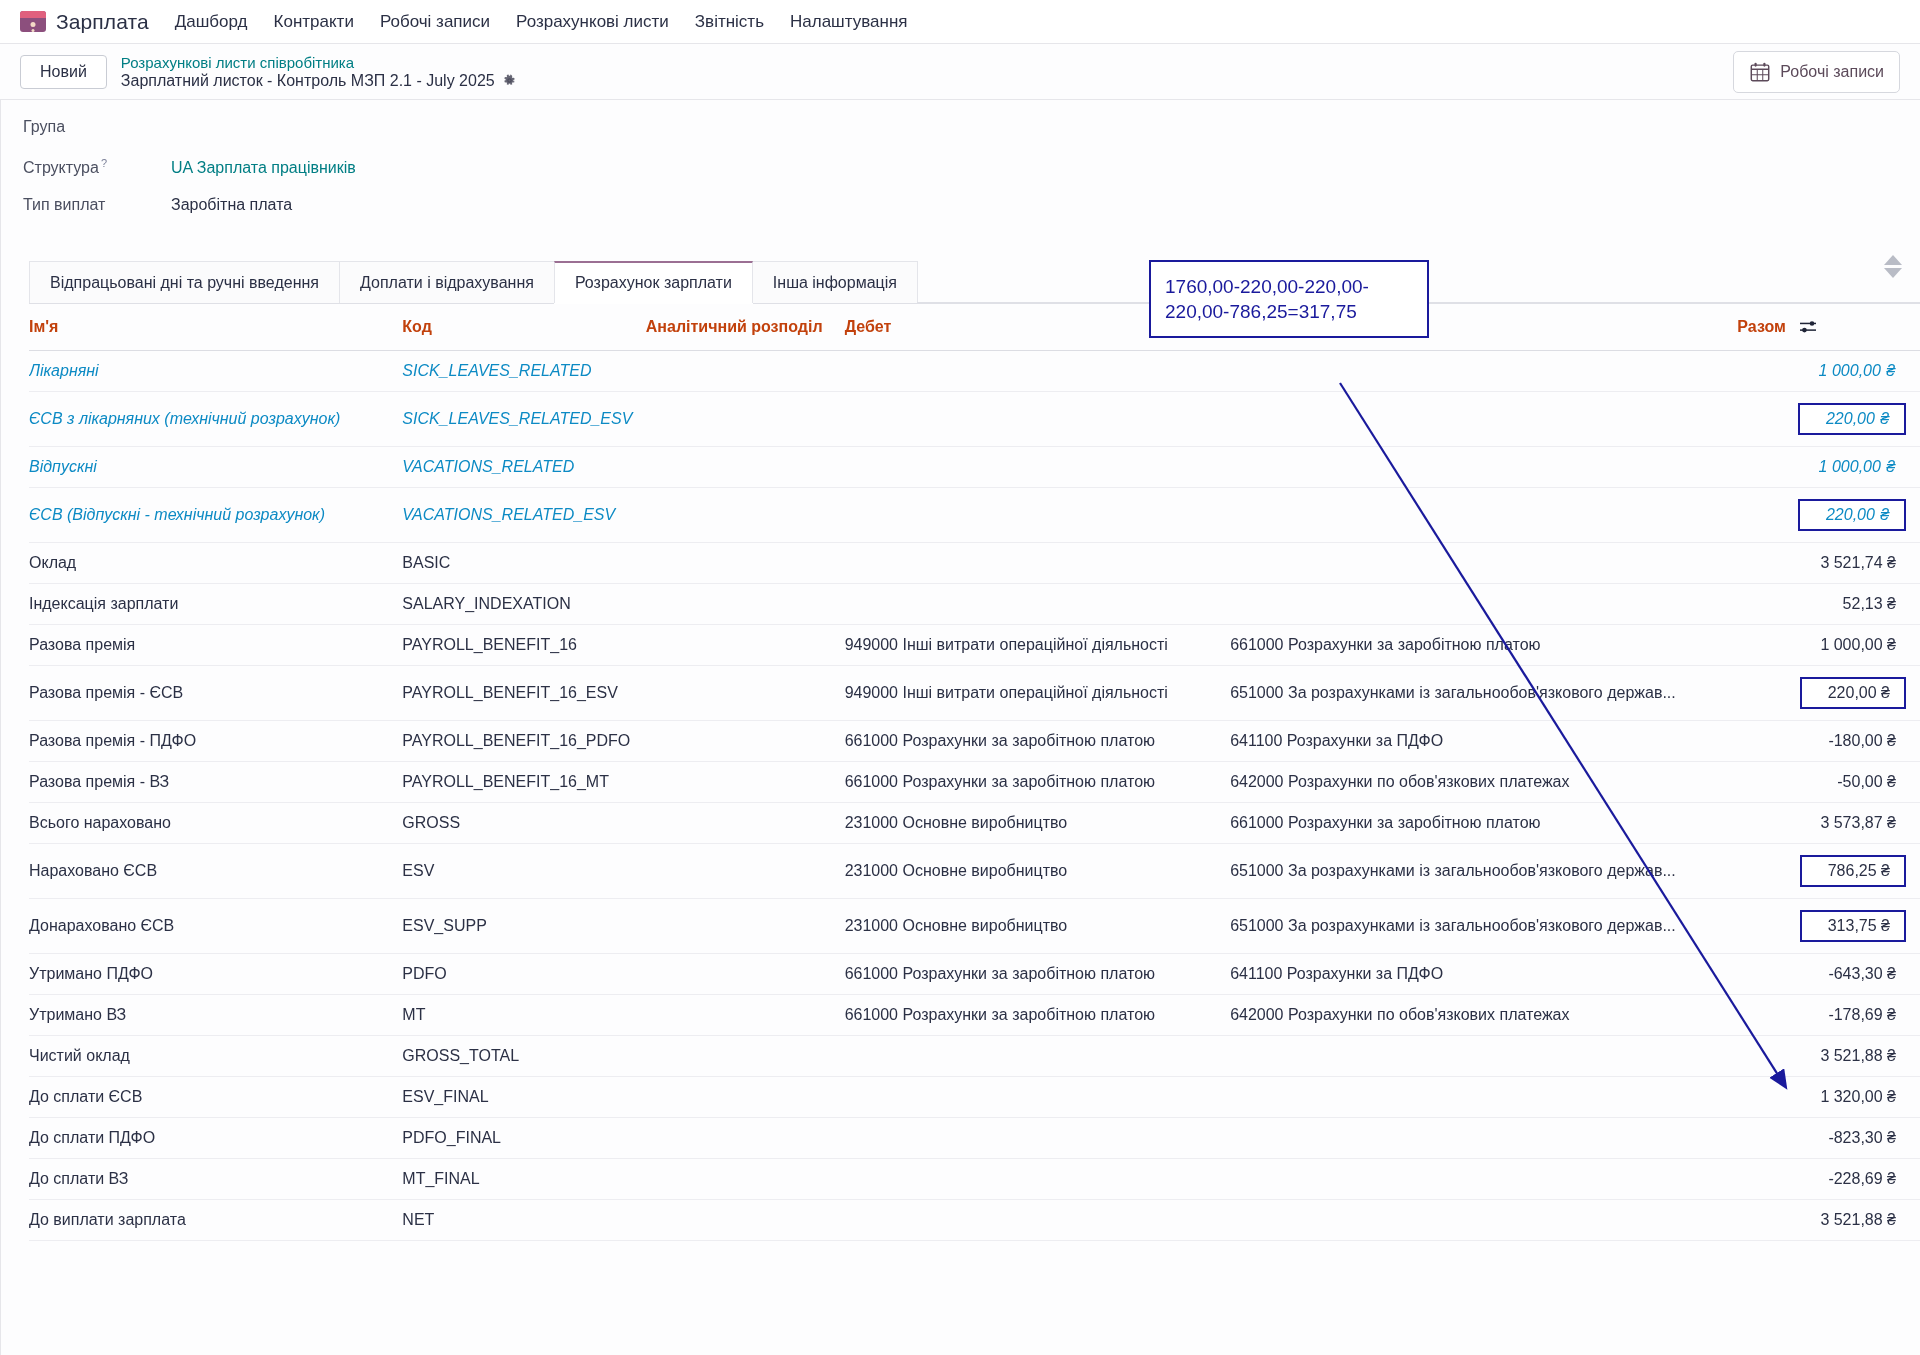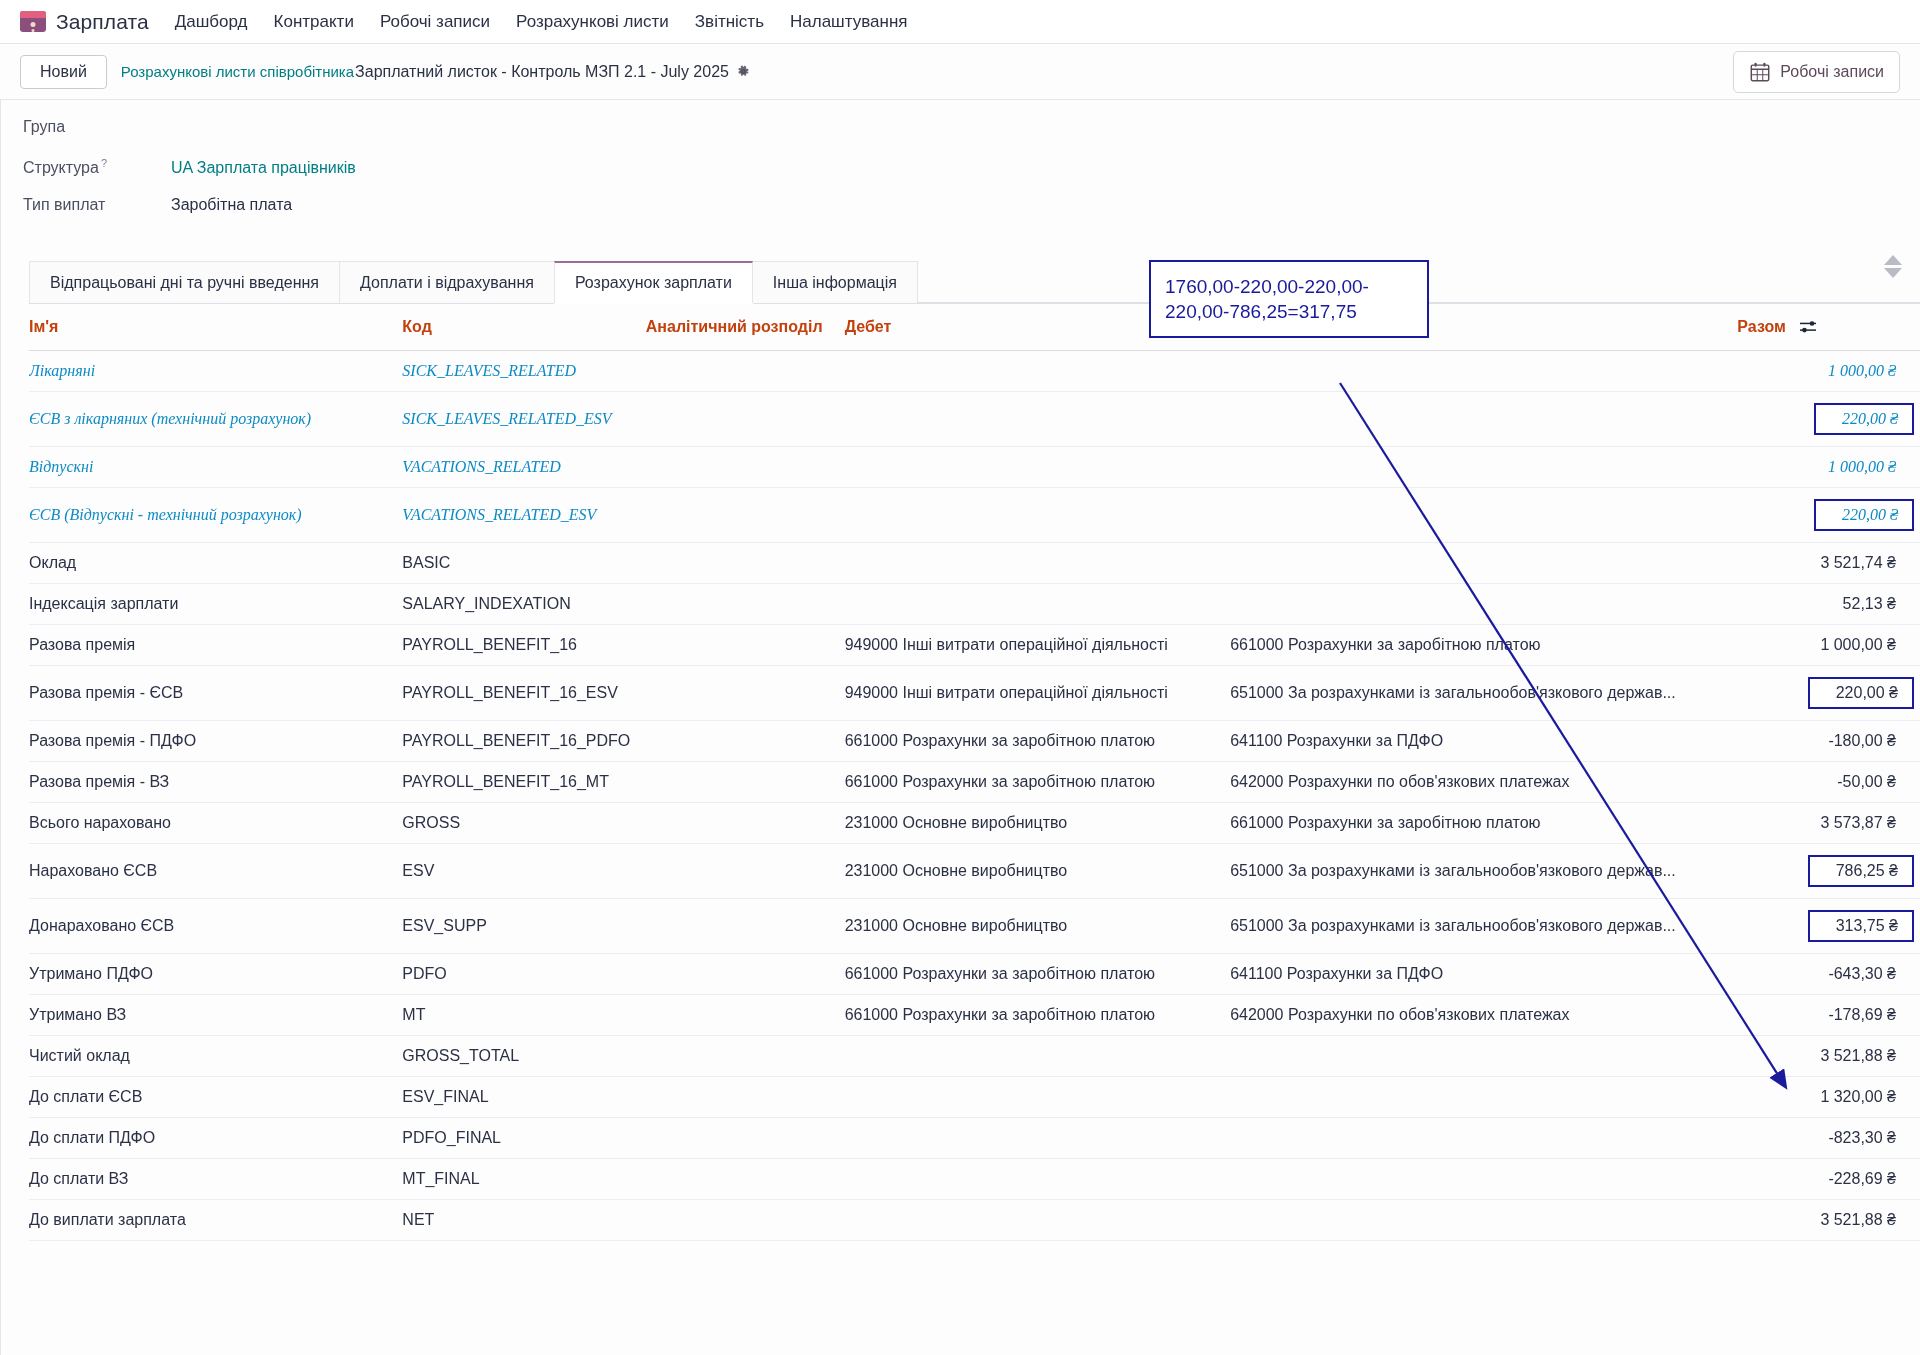--- a/index.html
+++ b/index.html
@@ -77,21 +77,21 @@
   .new-btn {
     border: 1px solid #c9ccd4;
     background: #ffffff;
     border-radius: 4px;
     padding: 7px 19px;
     font-size: 16px;
     color: #2b3045;
     cursor: pointer;
     margin-right: 14px;
   }
-  .crumbs { display: flex; flex-direction: row; gap: 1px; }
+  .crumbs { display: flex; flex-direction: column; gap: 1px; }
   .crumb-top {
     font-size: 15px;
     color: #017e84;
     cursor: pointer;
     font-weight: 400;
   }
   .crumb-bottom {
     font-size: 16px;
     color: #2b3045;
     display: flex;
@@ -225,34 +225,34 @@
   .col-total  { width: 180px; text-align: right; padding-right: 24px !important; }
   th.col-total { text-align: right; }
   .total-head-inner {
     display: inline-flex;
     align-items: center;
     gap: 12px;
     justify-content: flex-end;
   }
   .sliders-ico { width: 20px; height: 16px; cursor: pointer; }
 
-  tr.linked td { color: #0c8ac4; font-style: italic; font-family: Liberation Serif, serif; }
+  tr.linked td { color: #0c8ac4; font-style: italic; }
   tr.linked td.col-name,
   tr.linked td.col-code { color: #0c8ac4; }
 
   td.num { text-align: right; }
 
   
   .boxed {
     display: inline-block;
     border: 2px solid #1a1a9c;
     padding: 5px 14px 5px 26px;
     background: #ffffff;
     position: relative;
-    left: 18px;
+    left: 10px;
   }
 
   
   .annot-box {
     position: absolute;
     left: 1148px;
     top: 160px;
     width: 280px;
     border: 2px solid #1a1a9c;
     background: #ffffff;

